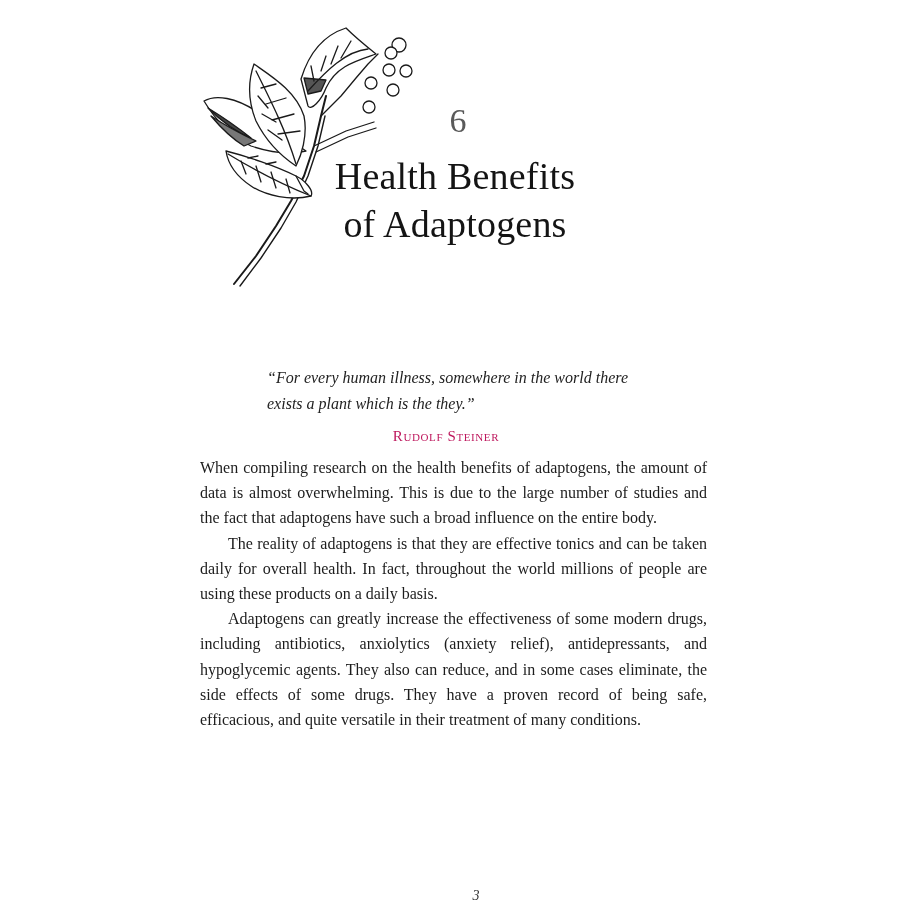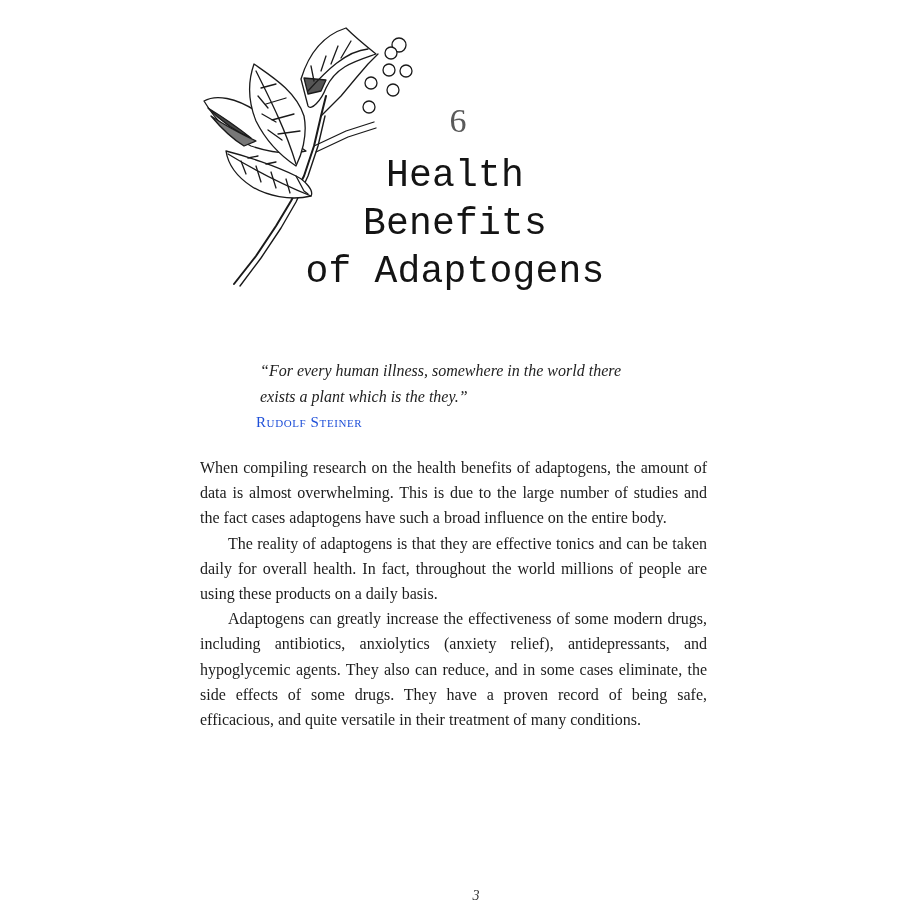--- a/index.html
+++ b/index.html
@@ -3,25 +3,25 @@
   <meta charset="utf-8">
   <style>
     html, body { margin: 0; padding: 0; background: #ffffff; }
     body { width: 922px; height: 922px; position: relative; overflow: hidden;
            font-family: "Liberation Serif", "DejaVu Serif", serif; color: #1a1a1a; }
     .illustration { position: absolute; left: 196px; top: 16px; width: 230px; height: 275px; }
     .chapter-num { position: absolute; left: 0; width: 922px; top: 102px; text-align: center;
                    font-size: 34px; color: #5a5a5a; padding-left: 4px; box-sizing: border-box;
                    transform: translateX(-5px); }
     .chapter-title { position: absolute; left: 300px; width: 310px; top: 152px; text-align: center;
-                     font-size: 38px; line-height: 48px; color: #141414; letter-spacing: 0.2px; font-family: Liberation Mono, monospace; }
+                     font-size: 38px; line-height: 48px; color: #141414; letter-spacing: 0.2px; }
     .epigraph { position: absolute; left: 256px; top: 354px; width: 400px; }
-    .epigraph-quote { font-style: italic; font-size: 16px; line-height: 26px; color: #222; margin: 4px; }
-    .epigraph-author { text-align: left; font-size: 15px; font-variant: small-caps; letter-spacing: 0.6px;
-                       margin-top: 4px; margin-right: 20px; color: #1d4ed8; }
+    .epigraph-quote { font-style: italic; font-size: 16px; line-height: 26px; color: #222; margin: 11px; }
+    .epigraph-author { text-align: center; font-size: 15px; font-variant: small-caps; letter-spacing: 0.6px;
+                       margin-top: 4px; margin-right: 20px; color: #be185d; }
     .body-text { position: absolute; left: 200px; top: 455px; width: 507px; font-size: 16px;
                  line-height: 25.2px; text-align: justify; color: #1c1c1c; }
     .body-text p { margin: 0; text-indent: 28px; hyphens: manual; }
     .body-text p.first { text-indent: 0; }
     .page-number { position: absolute; left: 0; width: 922px; top: 888px; text-align: center;
                    font-style: italic; font-size: 14px; color: #333; padding-left: 30px; box-sizing: border-box; }
   </style>
 </head>
 <body>
 
@@ -71,18 +71,18 @@
 
 <div class="epigraph">
   <p class="epigraph-quote">
     <span>“For every human illness, somewhere in the world there</span><br>
     <span>exists a plant which is the they.”</span>
   </p>
   <div class="epigraph-author">Rudolf Steiner</div>
 </div>
 
 <div class="body-text">
-  <p class="first">When compiling research on the health benefits of adaptogens, the amount of data is almost overwhelming. This is due to the large number of studies and the fact cases adaptogens have such a broad influence on the entire body.</p>
+  <p class="first">When compiling research on the health benefits of adaptogens, the amount of data is almost overwhelming. This is due to the large number of studies and the fact that adaptogens have such a broad influence on the entire body.</p>
   <p>The reality of adaptogens is that they are effective tonics and can be taken daily for overall health. In fact, throughout the world millions of people are using these products on a daily basis.</p>
   <p>Adaptogens can greatly increase the effectiveness of some modern drugs, including antibiotics, anxiolytics (anxiety relief), antidepressants, and hypoglycemic agents. They also can reduce, and in some cases eliminate, the side effects of some drugs. They have a proven record of being safe, efficacious, and quite versatile in their treatment of many conditions.</p>
 </div>
 
 <div class="page-number">3</div>
 
 </body></html>

